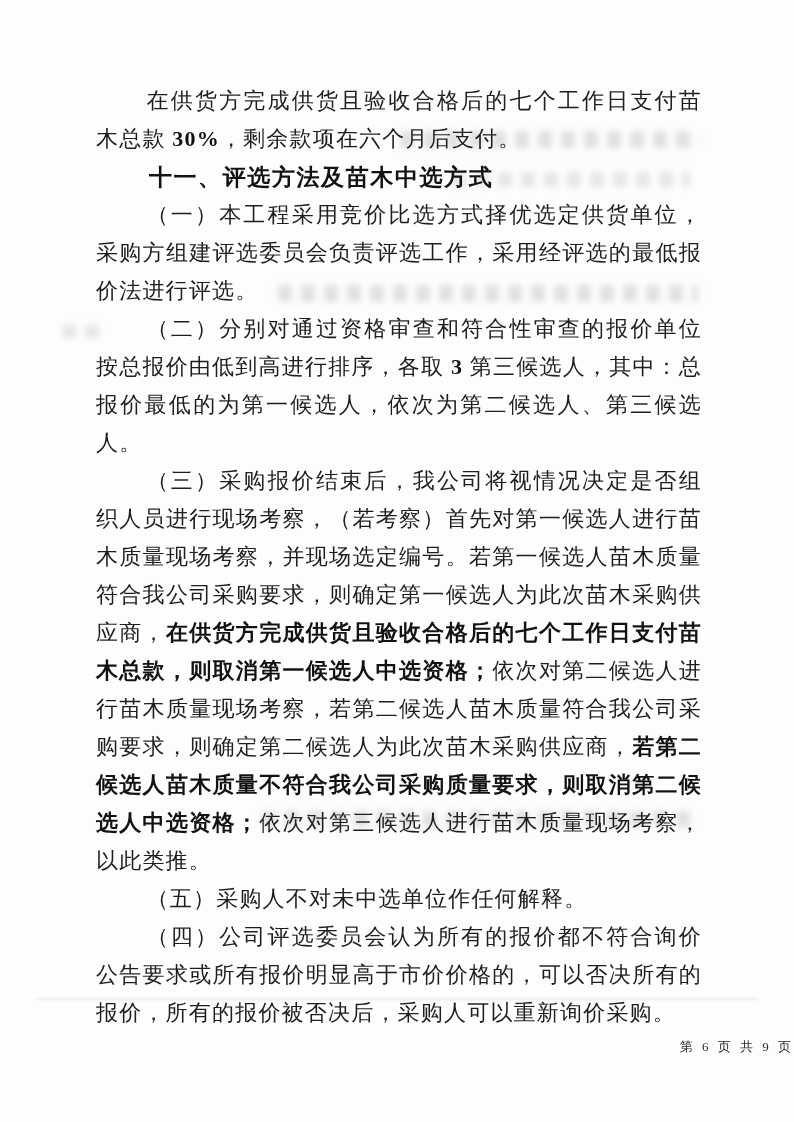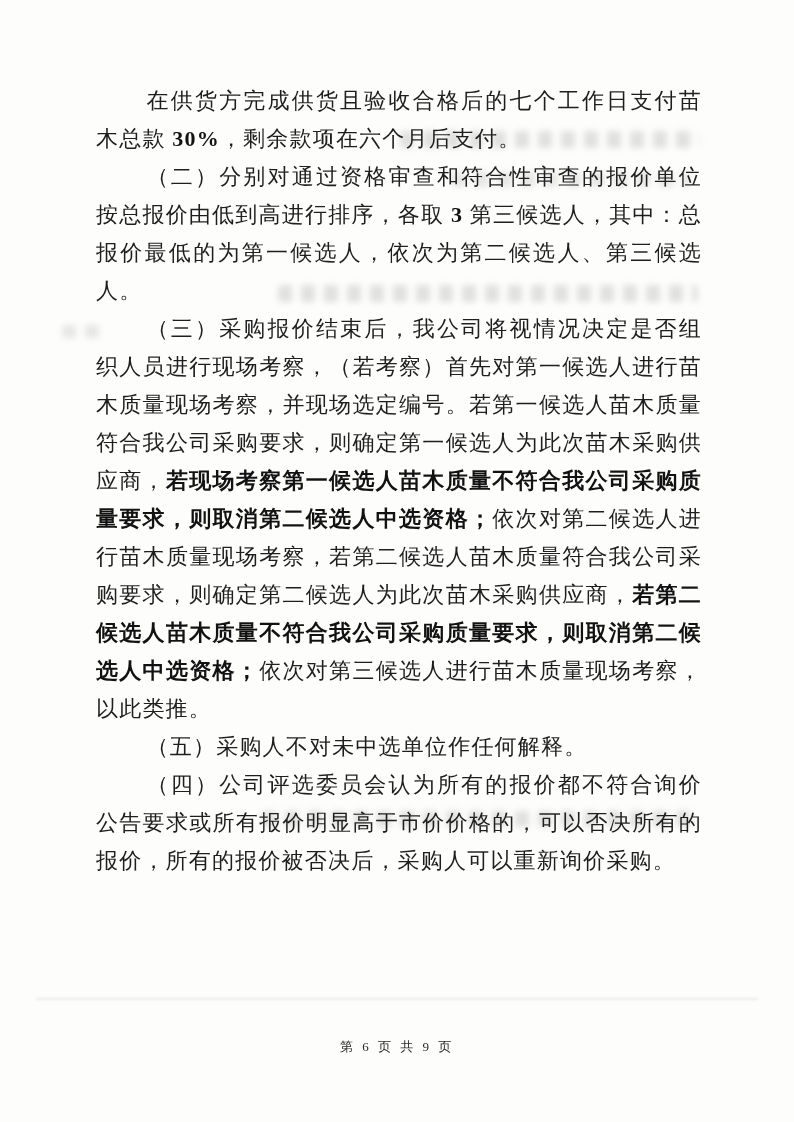--- a/index.html
+++ b/index.html
@@ -35,21 +35,21 @@
     font-weight: bold;
     color: #101010;
     letter-spacing: 1.6px;
     font-size: 23px;
   }
   .footer {
     position: absolute;
     left: 0;
     right: 0;
     top: 1038px;
-    text-align: center;
+    text-align: right;
     font-size: 13px;
     letter-spacing: 3px;
     color: #2a2a2a;
     font-family: "Liberation Serif", serif;
   }
   
   .smudge {
     position: absolute;
     background: repeating-linear-gradient(90deg,
       rgba(125,125,125,0.22) 0 14px,
@@ -80,20 +80,22 @@
 <div class="page">
   <div class="smudge s1"></div>
   <div class="smudge s2"></div>
   <div class="smudge s3"></div>
   <div class="smudge s4"></div>
   <div class="smudge s5"></div>
   <div class="hairline"></div>
 
   <div class="content">
       <p class="para"><span>在供货方完成供货且验收合格后的七个工作日支付苗木总款 </span><span class="bold">30%</span><span>，剩余款项在六个月后支付。</span></p>
+      <p class="para heading"><span class="bold">十一、评选方法及苗木中选方式</span></p>
+      <p class="para"><span>（一）本工程采用竞价比选方式择优选定供货单位，采购方组建评选委员会负责评选工作，采用经评选的最低报价法进行评选。</span></p>
       <p class="para"><span>（二）分别对通过资格审查和符合性审查的报价单位按总报价由低到高进行排序，各取 </span><span class="bold">3</span><span> 第三候选人，其中：总报价最低的为第一候选人，依次为第二候选人、第三候选人。</span></p>
-      <p class="para"><span>（三）采购报价结束后，我公司将视情况决定是否组织人员进行现场考察，（若考察）首先对第一候选人进行苗木质量现场考察，并现场选定编号。若第一候选人苗木质量符合我公司采购要求，则确定第一候选人为此次苗木采购供应商，</span><span class="bold">若现场考察第一候选人苗木质量不符合我公司采购质量要求，则取消第二候选人中选资格；</span><span>依次对第二候选人进行苗木质量现场考察，若第二候选人苗木质量符合我公司采购要求，则确定第二候选人为此次苗木采购供应商，</span><span class="bold">若第二候选人苗木质量不符合我公司采购质量要求，则取消第二候选人中选资格；</span><span>依次对第三候选人进行苗木质量现场考察，以此类推。</span></p>
+      <p class="para"><span>（三）采购报价结束后，我公司将视情况决定是否组织人员进行现场考察，（若考察）首先对第一候选人进行苗木质量现场考察，并现场选定编号。若第一候选人苗木质量符合我公司采购要求，则确定第一候选人为此次苗木采购供应商，</span><span class="bold">在供货方完成供货且验收合格后的七个工作日支付苗木总款，则取消第一候选人中选资格；</span><span>依次对第二候选人进行苗木质量现场考察，若第二候选人苗木质量符合我公司采购要求，则确定第二候选人为此次苗木采购供应商，</span><span class="bold">若第二候选人苗木质量不符合我公司采购质量要求，则取消第二候选人中选资格；</span><span>依次对第三候选人进行苗木质量现场考察，以此类推。</span></p>
       <p class="para"><span>（五）采购人不对未中选单位作任何解释。</span></p>
       <p class="para"><span>（四）公司评选委员会认为所有的报价都不符合询价公告要求或所有报价明显高于市价价格的，可以否决所有的报价，所有的报价被否决后，采购人可以重新询价采购。</span></p>
     </div>
 
   <div class="footer">第 6 页 共 9 页</div>
 </div>
 
 </body></html>

